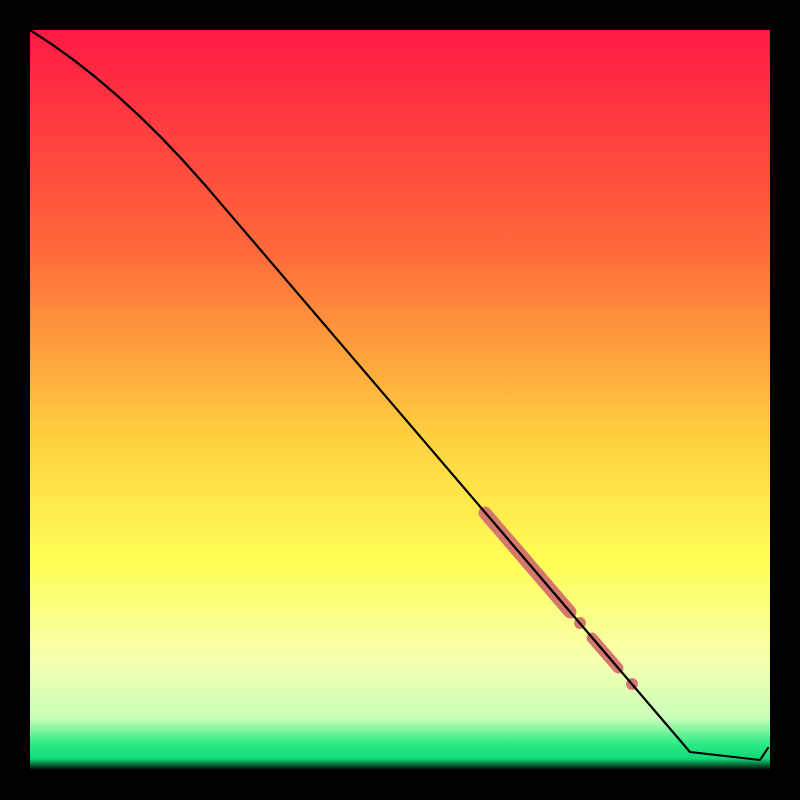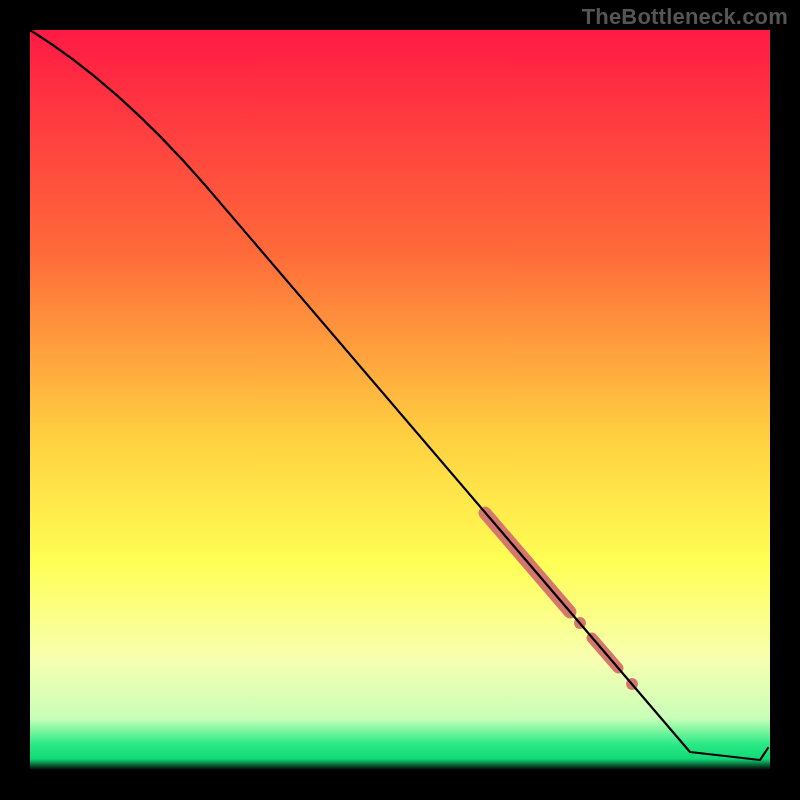--- a/index.html
+++ b/index.html
@@ -30,21 +30,20 @@
     position: absolute;
     left: 0;
     top: 0;
   }
 </style>
 </head>
 <body>
 
 <div class="stage">
 
-  <div class="watermark">TheBottleneck.com</div>
 
   <svg id="chart-svg" width="800" height="800" viewBox="0 0 800 800">
     <defs>
       <linearGradient id="bg-grad" x1="0" y1="0" x2="0" y2="1">
           <stop offset="0%" stop-color="#ff1a44"></stop>
           <stop offset="30%" stop-color="#ff6a3a"></stop>
           <stop offset="55.00000000000001%" stop-color="#ffd040"></stop>
           <stop offset="72%" stop-color="#ffff55"></stop>
           <stop offset="85%" stop-color="#f7ffb0"></stop>
           <stop offset="93%" stop-color="#c8ffb8"></stop>

